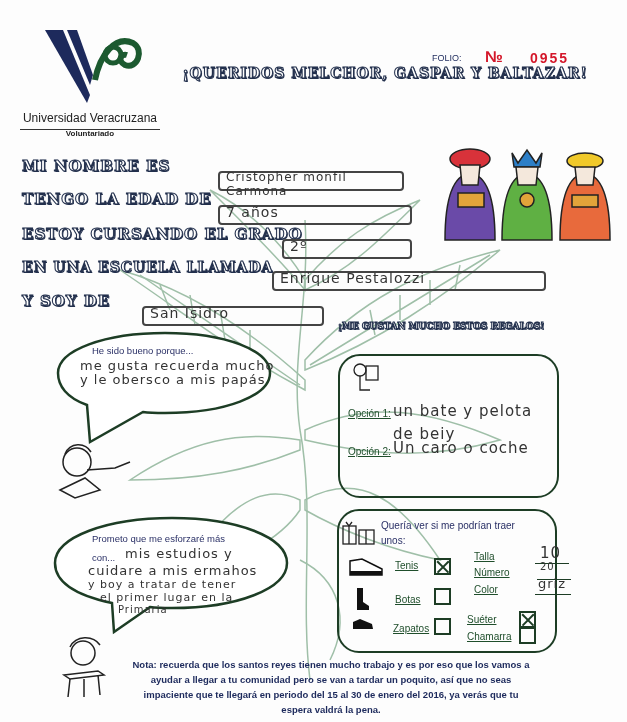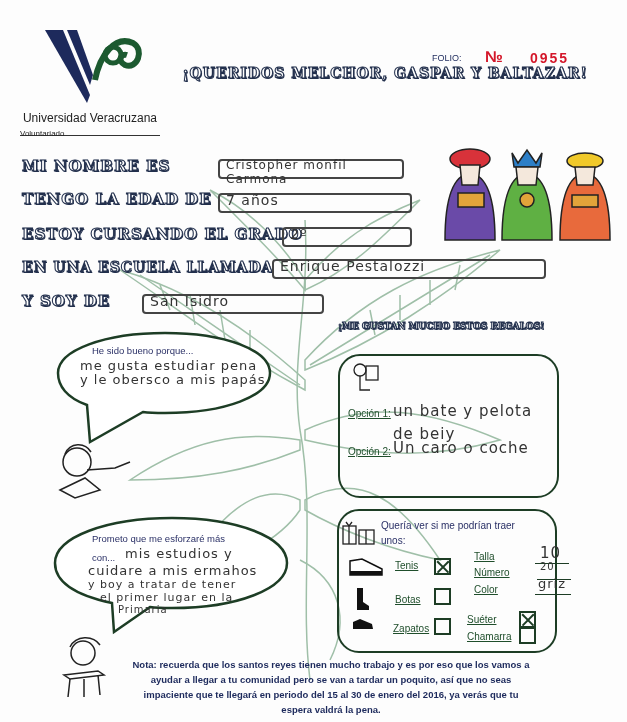--- a/index.html
+++ b/index.html
@@ -1,20 +1,20 @@
 <!DOCTYPE html>
 <html><head>
 <meta charset="utf-8">
 <style>
   html, body { margin:0; padding:0; }
   body { width:627px; height:722px; background:#fdfdfd; position:relative; overflow:hidden; font-family:"Liberation Sans", sans-serif; }
   .abs { position:absolute; }
   .hand { font-family:"DejaVu Sans", sans-serif; color:#333; font-weight:normal; letter-spacing:1px; }
   .deco { font-family:"DejaVu Serif", serif; font-weight:bold; color:#fff; text-transform:uppercase; -webkit-text-stroke:1px #23304d; text-shadow: 0 0 1px #23304d, 1px 1px 0 #23304d; font-variant:small-caps; letter-spacing:1px; }
-  .field-box { position:absolute; border:2.5px solid #444; border-radius:4px; height:16px; background:transparent; }
+  .field-box { position:absolute; border:2.5px solid #444; border-radius:4px; height:16px; background:transparent;margin-top:12px; }
   .field-box span { position:absolute; left:6px; top:-3px; font-size:14px; }
   .green { color:#1f4e2b;text-decoration:underline; }
   .box { position:absolute; border:2px solid #1d3d25; border-radius:22px; }
   .cb { position:absolute; width:13px; height:13px; border:2px solid #1d3d25; }
   .cb.x::before, .cb.x::after { content:""; position:absolute; left:-1px; top:6px; width:16px; height:1.5px; background:#1d3d25; transform:rotate(45deg); }
   .cb.x::after { transform:rotate(-45deg); }
   .uline { position:absolute; border-bottom:1.5px solid #1d3d25;margin-left:27px; }
 </style>
 </head>
 <body>
@@ -35,22 +35,22 @@
     <path d="M200 380 C240 400 250 440 230 480"></path>
   </g>
 </svg>
 
 <svg class="abs" style="left:45px;top:25px" width="100" height="80" viewBox="0 0 100 80">
   <path d="M0 5 L18 5 L45 70 L42 78 Z" fill="#1d2a5c"></path>
   <path d="M22 5 L32 5 L48 50 L45 60 Z" fill="#1d2a5c"></path>
   <path d="M50 55 C55 30 70 10 88 18 C100 25 92 45 80 40 C72 36 76 28 82 30" fill="none" stroke="#1c5a30" stroke-width="6"></path>
   <circle cx="68" cy="30" r="8" fill="none" stroke="#1c5a30" stroke-width="5"></circle>
 </svg>
-<div class="abs" style="left:20px;top:111px;font-size:12px;color:#222;width:140px;text-align:center;border-bottom:1.5px solid #333;padding-bottom:10px">Universidad Veracruzana</div>
-<div class="abs" style="left:20px;top:129px;font-size:8px;font-weight:normal;color:#222;width:140px;">Voluntariado</div>
+<div class="abs" style="left:20px;top:111px;font-size:12px;color:#222;width:140px;text-align:center;border-bottom:1.5px solid #333;padding-bottom:4px">Universidad Veracruzana</div>
+<div class="abs" style="left:20px;top:129px;font-size:8px;font-weight:bold;color:#222;width:140px;text-align:center">Voluntariado</div>
 
 <div class="abs" style="left:432px;top:53px;font-size:9px;font-weight:normal;color:#1d2a5c">FOLIO:</div>
 <div class="abs" style="left:485px;top:48px;font-size:16px;font-weight:bold;color:#d4172a">№</div>
 <div class="abs" style="left:530px;top:50px;font-size:14px;font-weight:bold;color:#d4172a;letter-spacing:2px">0955</div>
 
 <div class="abs deco" style="left:165px;top:65px;font-size:14px;width:440px;text-align:center">¡Queridos Melchor, Gaspar y Baltazar!</div>
 
 <div class="abs deco" style="left:22px;top:157px;font-size:15px">Mi nombre es</div>
 <div class="field-box" style="left:218px;top:159px;width:182px">
     <span class="hand" style="font-size:12px">Cristopher monfil Carmona</span>
@@ -92,21 +92,21 @@
     <rect x="132" y="50" width="26" height="12" fill="#e2a43a"></rect>
   </g>
 </svg>
 
 <div class="abs deco" style="left:338px;top:321px;font-size:9px;letter-spacing:0">¡Me gustan mucho estos regalos!</div>
 
 <svg class="abs" style="left:55px;top:330px" width="220" height="115" viewBox="0 0 220 115">
   <path d="M110 3 C170 3 215 20 215 43 C215 66 170 83 110 83 C100 83 95 83 88 82 L35 112 L32 75 C12 68 3 56 3 43 C3 20 50 3 110 3Z" fill="#fff" stroke="#1d3d25" stroke-width="2.5"></path>
 </svg>
 <div class="abs" style="left:92px;top:345px;font-size:9.5px;color:#2a3066">He sido bueno porque...</div>
-<div class="abs hand" style="left:80px;top:358px;font-size:13px">me gusta estudiar pena</div>
+<div class="abs hand" style="left:80px;top:358px;font-size:13px">me gusta recuerda mucho</div>
 <div class="abs hand" style="left:80px;top:372px;font-size:13px">y le obersco a mis papás</div>
 
 <svg class="abs" style="left:55px;top:440px" width="80" height="60" viewBox="0 0 80 60">
   <g fill="none" stroke="#222" stroke-width="1.5">
     <circle cx="22" cy="22" r="14"></circle>
     <path d="M10 14 C15 2 30 2 36 12"></path>
     <path d="M32 30 L60 28 L75 22"></path>
     <path d="M5 50 L30 38 L45 50 L20 58 Z"></path>
   </g>
 </svg>

